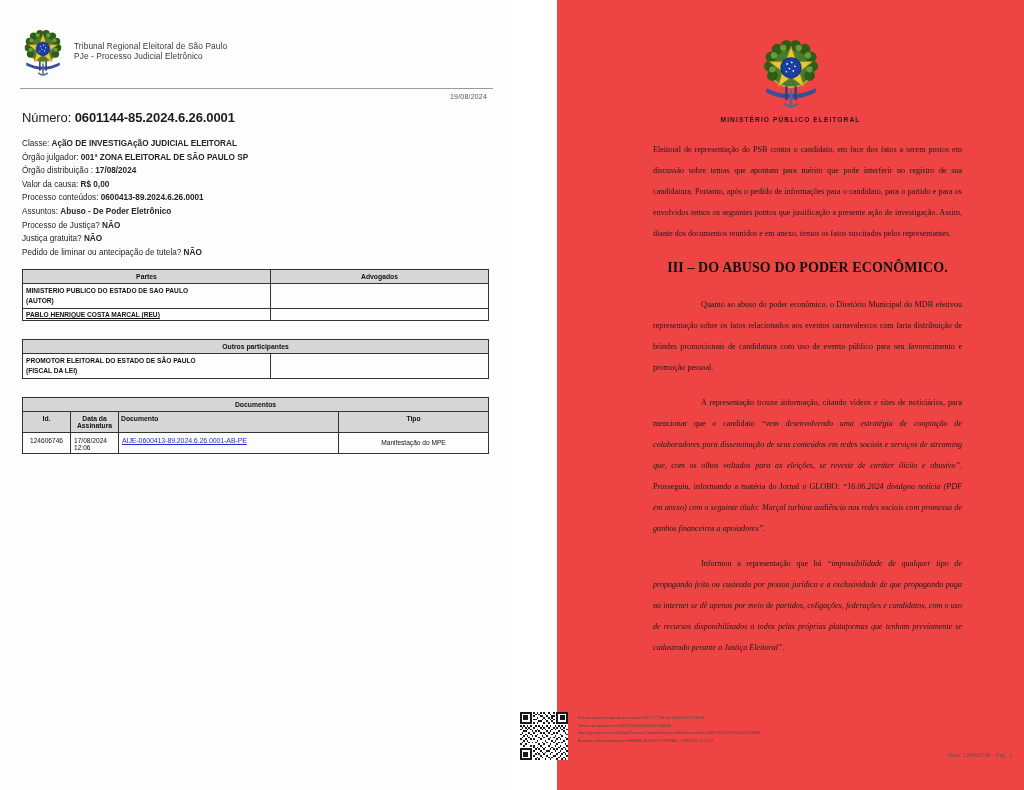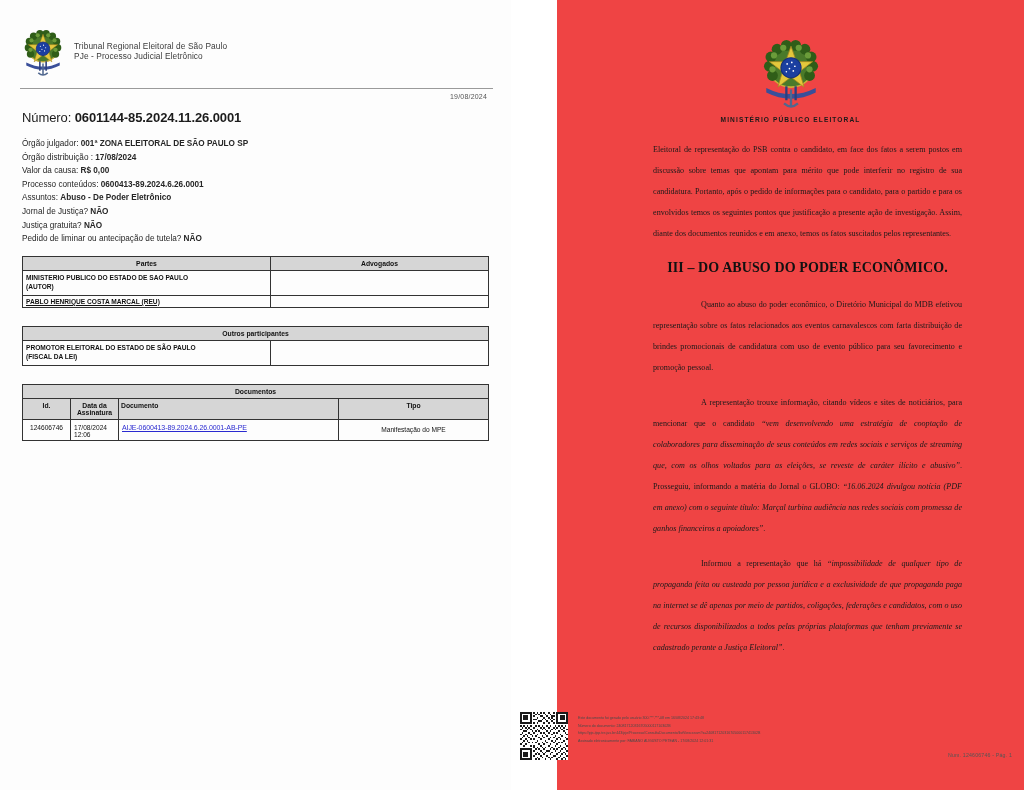--- a/index.html
+++ b/index.html
@@ -178,24 +178,28 @@
         <div>Tribunal Regional Eleitoral de São Paulo</div>
         <div>PJe - Processo Judicial Eletrônico</div>
       </div>
     </div>
 
     <div class="rule"></div>
     <div class="docdate">19/08/2024</div>
 
     <div class="numero">
       <span class="lbl">Número:</span>
-      <span class="val">0601144-85.2024.11.26.0001</span>
+      <span class="val">0601144-85.2024.6.26.0001</span>
     </div>
 
     <div class="fields">
+      <div class="frow">
+        <span class="lbl">Classe:</span>
+        <span class="val">AçãO DE INVESTIGAçãO JUDICIAL ELEITORAL</span>
+      </div>
       <div class="frow">
         <span class="lbl">Órgão julgador:</span>
         <span class="val">001ª ZONA ELEITORAL DE SÃO PAULO SP</span>
       </div>
       <div class="frow">
         <span class="lbl">Órgão distribuição :</span>
         <span class="val">17/08/2024</span>
       </div>
       <div class="frow">
         <span class="lbl">Valor da causa:</span>
@@ -203,21 +207,21 @@
       </div>
       <div class="frow">
         <span class="lbl">Processo conteúdos:</span>
         <span class="val">0600413-89.2024.6.26.0001</span>
       </div>
       <div class="frow">
         <span class="lbl">Assuntos:</span>
         <span class="val">Abuso - De Poder Eletrônico</span>
       </div>
       <div class="frow">
-        <span class="lbl">Jornal de Justiça?</span>
+        <span class="lbl">Processo de Justiça?</span>
         <span class="val">NÃO</span>
       </div>
       <div class="frow">
         <span class="lbl">Justiça gratuita?</span>
         <span class="val">NÃO</span>
       </div>
       <div class="frow">
         <span class="lbl">Pedido de liminar ou antecipação de tutela?</span>
         <span class="val">NÃO</span>
       </div>

